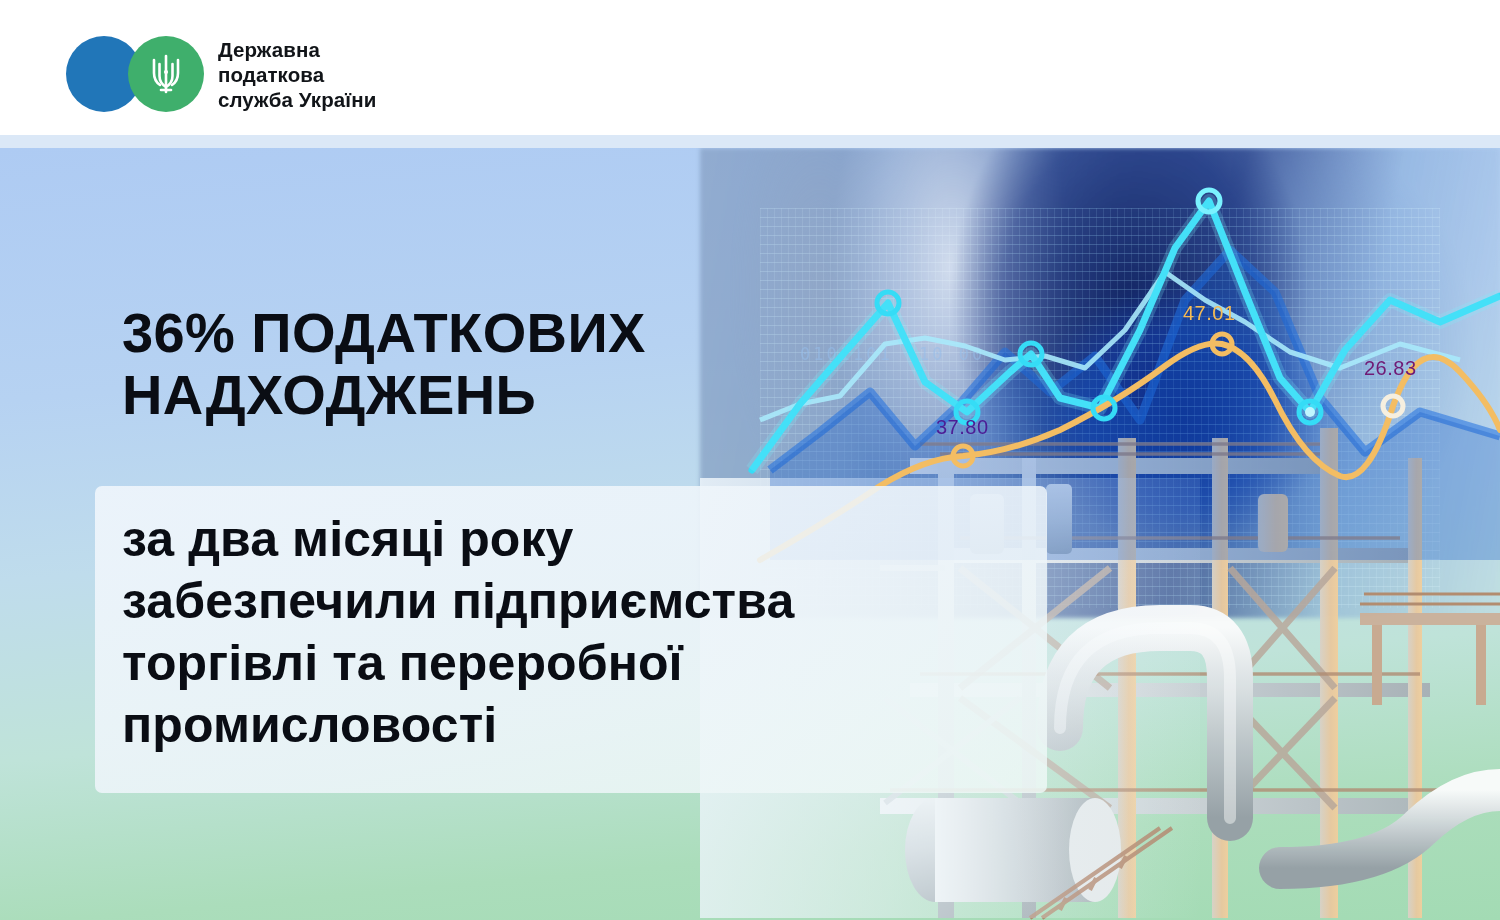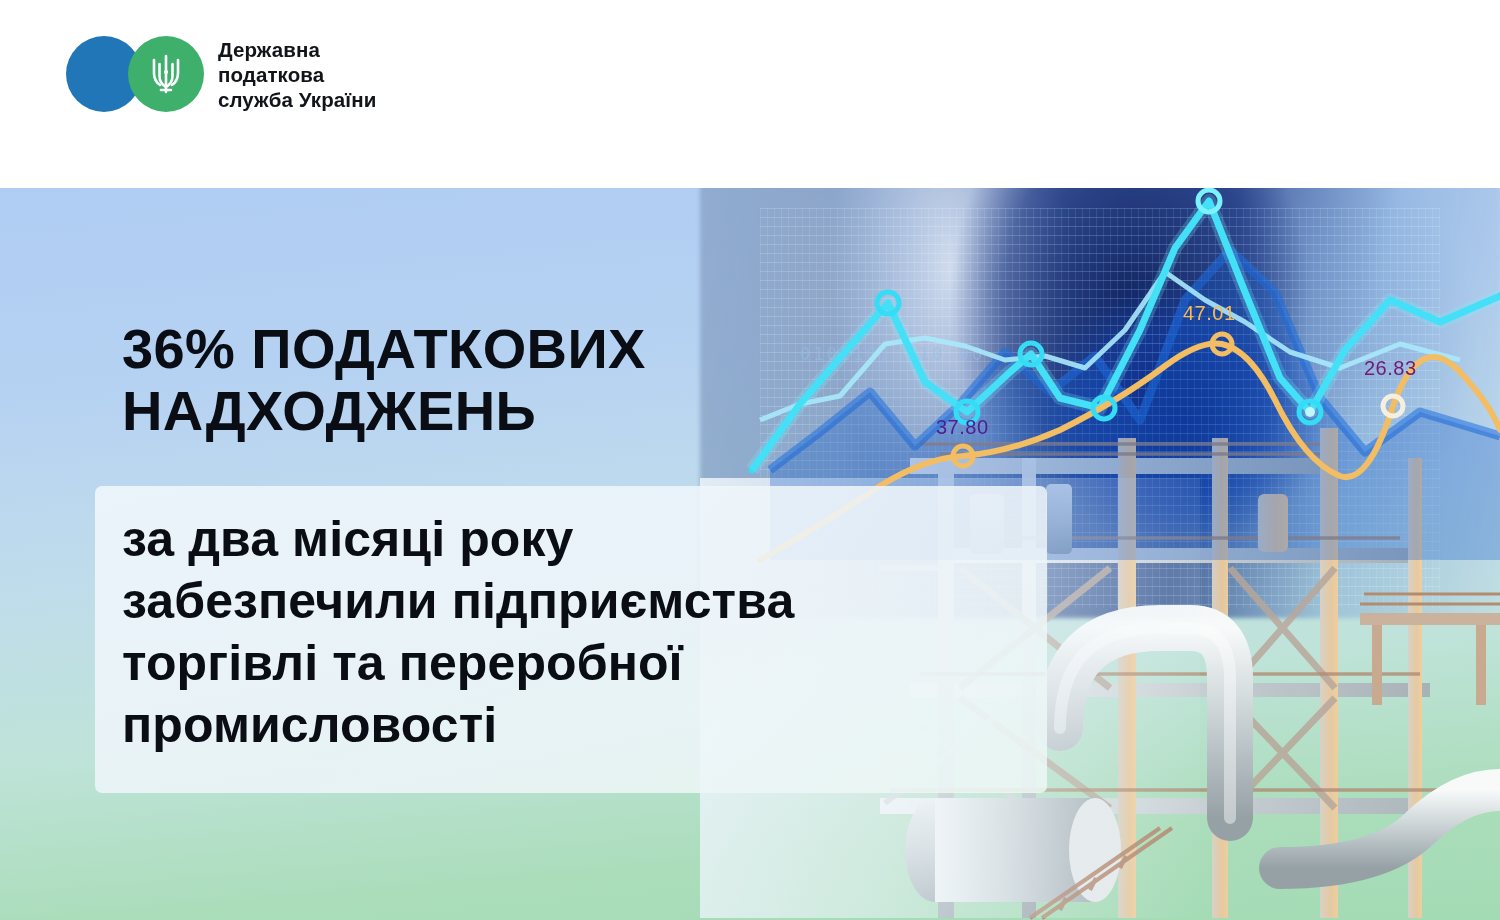--- a/index.html
+++ b/index.html
@@ -7,21 +7,21 @@
 
   .poster{
     position:relative;
     width:1500px;height:920px;
     overflow:hidden;
     background:#dbe8f7;
   }
 
   
   .header{
-    position:absolute;left:0;top:0;width:1500px;height:188px;
+    position:absolute;left:0;top:0;width:1500px;height:135px;
     background:#ffffff;z-index:60;
   }
   .logo{
     position:absolute;left:66px;top:36px;
     display:flex;align-items:center;
   }
   .logo-marks{position:relative;width:138px;height:76px;}
   .circle-blue{
     position:absolute;left:0;top:0;width:76px;height:76px;border-radius:50%;
     background:#2176b8;
@@ -87,21 +87,21 @@
     position:absolute;left:700px;top:330px;width:500px;height:440px;
     background:linear-gradient(100deg,rgba(236,244,250,.88) 0%,rgba(236,244,250,.55) 45%,rgba(236,244,250,0) 100%);
     pointer-events:none;
   }
 
   
   .chart-layer{position:absolute;left:0;top:0;width:1500px;height:920px;pointer-events:none;z-index:30;}
 
   
   .headline{
-    position:absolute;left:122px;top:318px;z-index:40;
+    position:absolute;left:122px;top:302px;z-index:40;
     font-size:56px;font-weight:bold;line-height:62px;
     letter-spacing:.4px;color:#0a0d14;white-space:pre-line;
   }
   .panel{
     position:absolute;left:95px;top:486px;width:952px;height:307px;z-index:35;
     background:linear-gradient(160deg,rgba(240,246,252,.90) 0%,rgba(238,245,250,.87) 55%,rgba(238,248,246,.84) 100%);
     border-radius:7px;
   }
   .subhead{
     position:absolute;left:122px;top:508px;width:910px;z-index:45;

